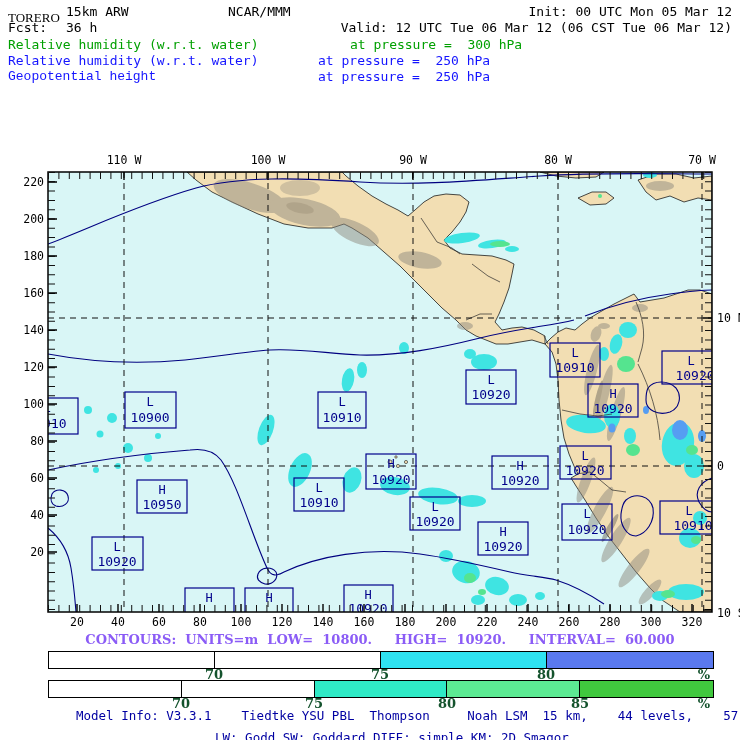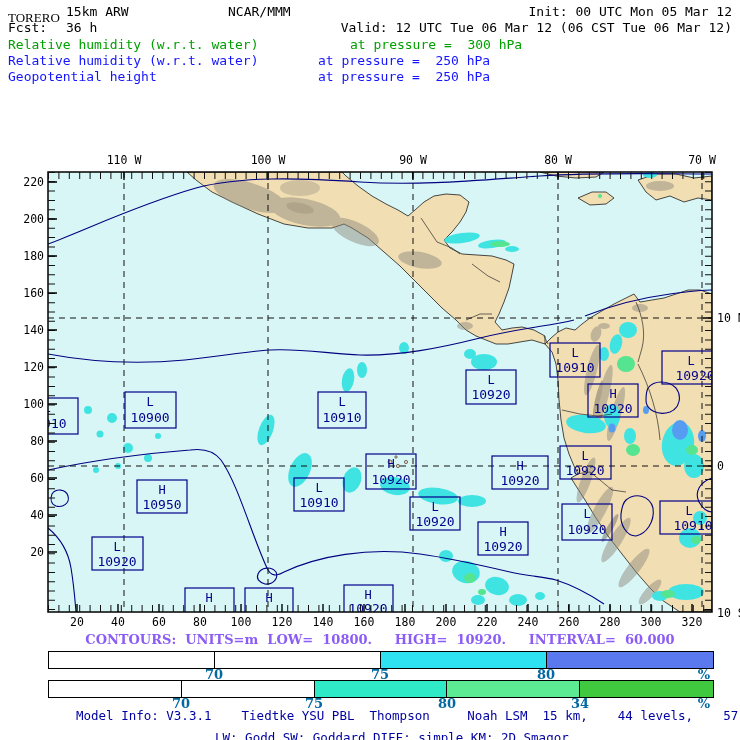--- a/index.html
+++ b/index.html
@@ -13,21 +13,21 @@
   .hlval{font-family:"DejaVu Sans Mono",monospace;font-size:13px;fill:#00008b;text-anchor:middle;}
   .hlbox{fill:none;stroke:#00008b;stroke-width:1.2;}
   .contourinfo{position:absolute;left:48px;top:632px;width:664px;text-align:center;
      font-family:"DejaVu Serif",serif;font-weight:bold;font-size:13px;color:#8b5cf6;white-space:pre;}
   .cbar{position:absolute;left:48px;width:664px;height:16px;border:1px solid #000;display:flex;background:#fff;}
   .cbar .seg{height:100%;border-right:1px solid #000;box-sizing:border-box;}
   .cbar .seg:last-child{border-right:none;}
   #cbar1{top:651px;} #cbar2{top:680px;}
   #cbar1 .seg{width:25%;} #cbar2 .seg{width:20%;}
   .cbl{position:absolute;left:48px;width:664px;height:14px;font-family:"DejaVu Serif",serif;
-       font-weight:bold;font-size:13px;color:#0369a1;}
+       font-weight:bold;font-size:13px;color:#14532d;}
   #cbl1{top:667px;} #cbl2{top:696px;}
   .cbl span{position:absolute;transform:translateX(-50%);}
   .cbl .pct{right:2px;transform:none;position:absolute;}
   .minfo{position:absolute;color:#0000a2;font-size:12.5px;white-space:pre;}
 </style>
 </head>
 <body>
 
 <div class="hl" style="left:8px;top:10px;font-family:Liberation Serif, serif;">TORERO</div>
 <div class="hl" style="left:66px;top:4px;">15km ARW</div>
@@ -35,21 +35,21 @@
 <div class="hl" style="right:8px;top:4px;margin-left:31px;">Init: 00 UTC Mon 05 Mar 12</div>
 
 <div class="hl" style="left:8px;top:20px;">Fcst:</div>
 <div class="hl" style="left:66px;top:20px;text-align:center;">36 h</div>
 <div class="hl" style="right:8px;top:20px;">Valid: 12 UTC Tue 06 Mar 12 (06 CST Tue 06 Mar 12)</div>
 
 <div class="hl green" style="left:8px;top:37px;">Relative humidity (w.r.t. water)</div>
 <div class="hl green" style="left:318px;top:37px;margin-left:32px;">at pressure =  300 hPa</div>
 <div class="hl blue" style="left:8px;top:53px;">Relative humidity (w.r.t. water)</div>
 <div class="hl blue" style="left:318px;top:53px;">at pressure =  250 hPa</div>
-<div class="hl blue" style="left:8px;top:69px;">Geopotential height</div>
+<div class="hl blue" style="left:8px;top:69px;font-family:Liberation Mono, monospace;">Geopotential height</div>
 <div class="hl blue" style="left:318px;top:69px;">at pressure =  250 hPa</div>
 
 <svg id="mapsvg" width="740" height="482" viewBox="0 0 740 482">
   <defs>
       <clipPath id="mapclip">
         <rect x="48" y="24" width="664" height="440"></rect>
       </clipPath>
     </defs>
 
   <g clip-path="url(#mapclip)">
@@ -368,18 +368,18 @@
   <div class="seg" style="background: rgb(255, 255, 255);"></div>
   <div class="seg" style="background: rgb(255, 255, 255);"></div>
   <div class="seg" style="background: rgb(47, 234, 198);"></div>
   <div class="seg" style="background: rgb(92, 234, 147);"></div>
   <div class="seg" style="background: rgb(64, 200, 62);"></div>
 </div>
 <div id="cbl2" class="cbl">
   <span style="left:133px;">70</span>
   <span style="left:266px;">75</span>
   <span style="left:399px;">80</span>
-  <span style="left:532px;">34</span>
+  <span style="left:532px;">85</span>
   <span class="pct">%</span>
 </div>
 
 <div class="minfo" style="left:76px;top:708px;">Model Info: V3.3.1    Tiedtke YSU PBL  Thompson     Noah LSM  15 km,    44 levels,    57 sec</div>
 <div class="minfo" style="left:215px;top:730px;">LW: Godd SW: Goddard DIFF: simple KM: 2D Smagor</div>
 
 </body></html>

